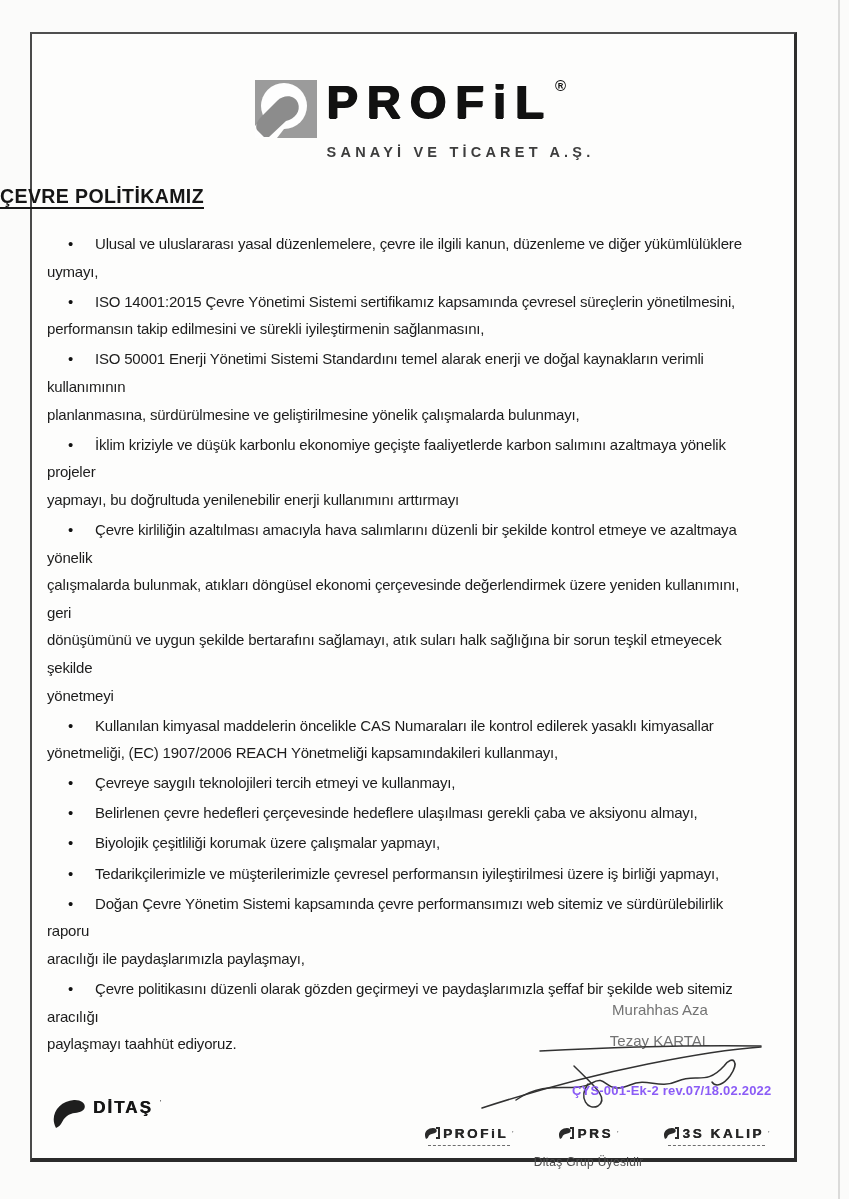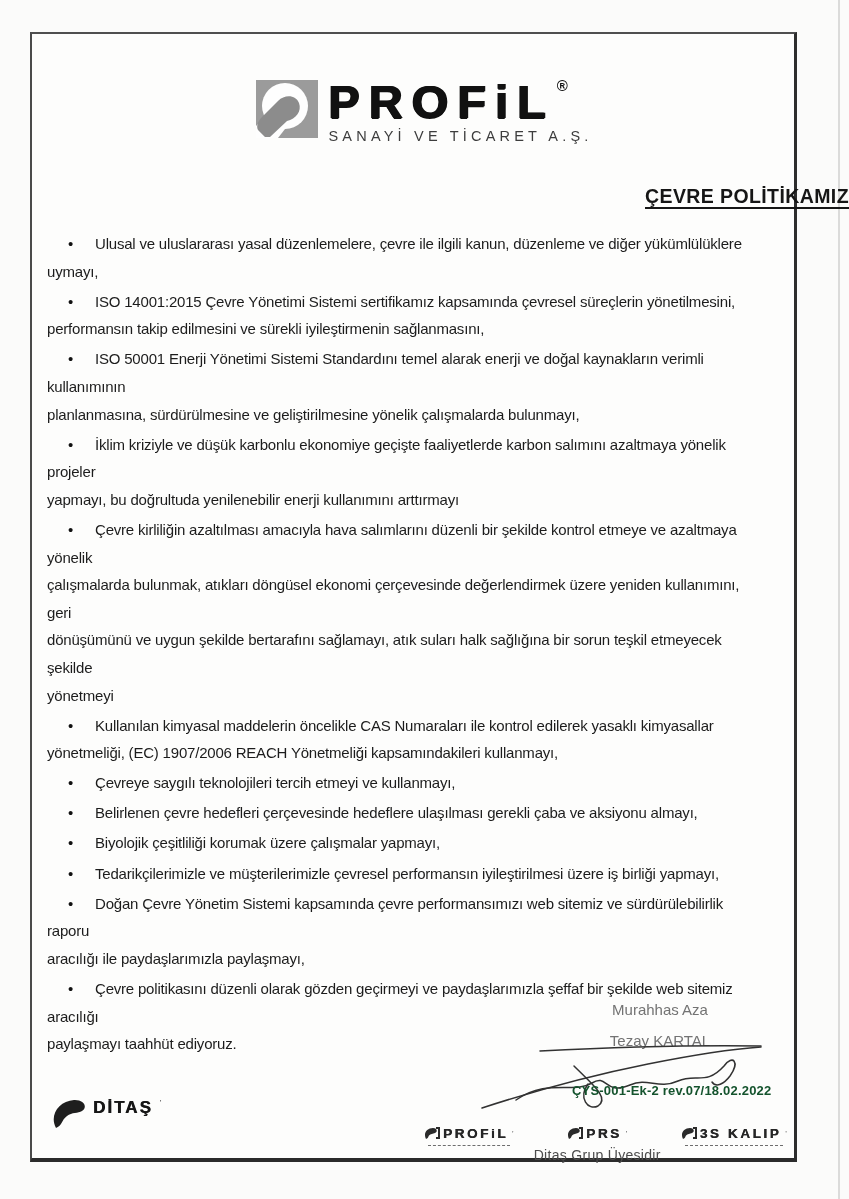--- a/index.html
+++ b/index.html
@@ -31,26 +31,26 @@
   .logo-icon{width:62px;height:58px;flex:0 0 auto;}
   .logo-text{display:flex;flex-direction:column;}
   .logo-main{display:flex;align-items:flex-start;line-height:1;}
   .logo-brand{
     font-size:47px;font-weight:900;letter-spacing:9px;color:#111;
     text-shadow:0.9px 0 #111,-0.9px 0 #111,0 0.6px #111;
     line-height:44px;
   }
   .logo-reg{font-size:15px;font-weight:700;margin-left:2px;margin-top:-2px;color:#111;}
   .logo-sub{
-    margin-top:4px;font-size:14.5px;font-weight:400;letter-spacing:4.2px;
+    margin-top:20px;font-size:14.5px;font-weight:700;letter-spacing:4.2px;
     color:#3d3d3d;
   }
   
   .doc-title{
-    position:absolute;top:185px;left:0;width:849px;text-align:right;
+    position:absolute;top:185px;left:0;width:849px;text-align:left;
     font-size:19.5px;font-weight:700;letter-spacing:.4px;color:#161616;
     text-decoration:underline;text-underline-offset:4px;text-decoration-thickness:1.5px;
   }
   
   .policy{
     position:absolute;top:230px;left:47px;width:716px;
     font-size:15px;line-height:27.6px;letter-spacing:-0.2px;color:#1c1c1c;
   }
   .policy p{margin:0 0 2.5px 0;}
   .bullet{
@@ -61,21 +61,21 @@
   
   .signer-role,.signer-name{
     position:absolute;left:555px;width:210px;text-align:center;
     font-size:15px;color:#737373;letter-spacing:0;
   }
   .signer-role{top:1001px;}
   .signer-name{top:1032px;}
   .sig-svg{position:absolute;left:478px;top:1038px;width:286px;height:74px;}
   .doc-code{
     position:absolute;left:572px;top:1083px;
-    font-size:13px;font-weight:600;color:#14532d;letter-spacing:.2px;
+    font-size:13px;font-weight:600;color:#8b5cf6;letter-spacing:.2px;
   }
   
   .ditas{
     position:absolute;left:50px;top:1098px;
     display:flex;align-items:flex-start;gap:7px;
   }
   .ditas-label{
     font-size:17px;font-weight:800;letter-spacing:2px;color:#161616;
     text-shadow:.5px 0 #161616;
   }
@@ -86,21 +86,21 @@
   }
   .brand{display:flex;flex-direction:column;align-items:center;}
   .brand-row{display:flex;align-items:center;gap:3px;}
   .brand-label{
     font-size:13.5px;font-weight:800;letter-spacing:2.6px;color:#262626;
     white-space:nowrap;text-shadow:.4px 0 #262626;
   }
   .brand-mark{font-size:7px;vertical-align:top;color:#444;margin-left:1px;}
   .brand-underline{width:92%;height:0;border-bottom:1.5px dashed #6e6e6e;margin-top:4px;}
   .group-note{
-    margin-top:6px;font-size:14px;color:#4c4c4c;letter-spacing:.3px;white-space:nowrap;
+    margin-top:14px;font-size:12px;color:#4c4c4c;letter-spacing:.3px;white-space:nowrap;
   }
 </style>
 </head>
 <body>
 
 <div class="frame"></div>
 <div class="scan-edge"></div>
 
 <div class="logo-block">
   <svg class="logo-icon" viewBox="0 0 62 58" aria-hidden="true">

